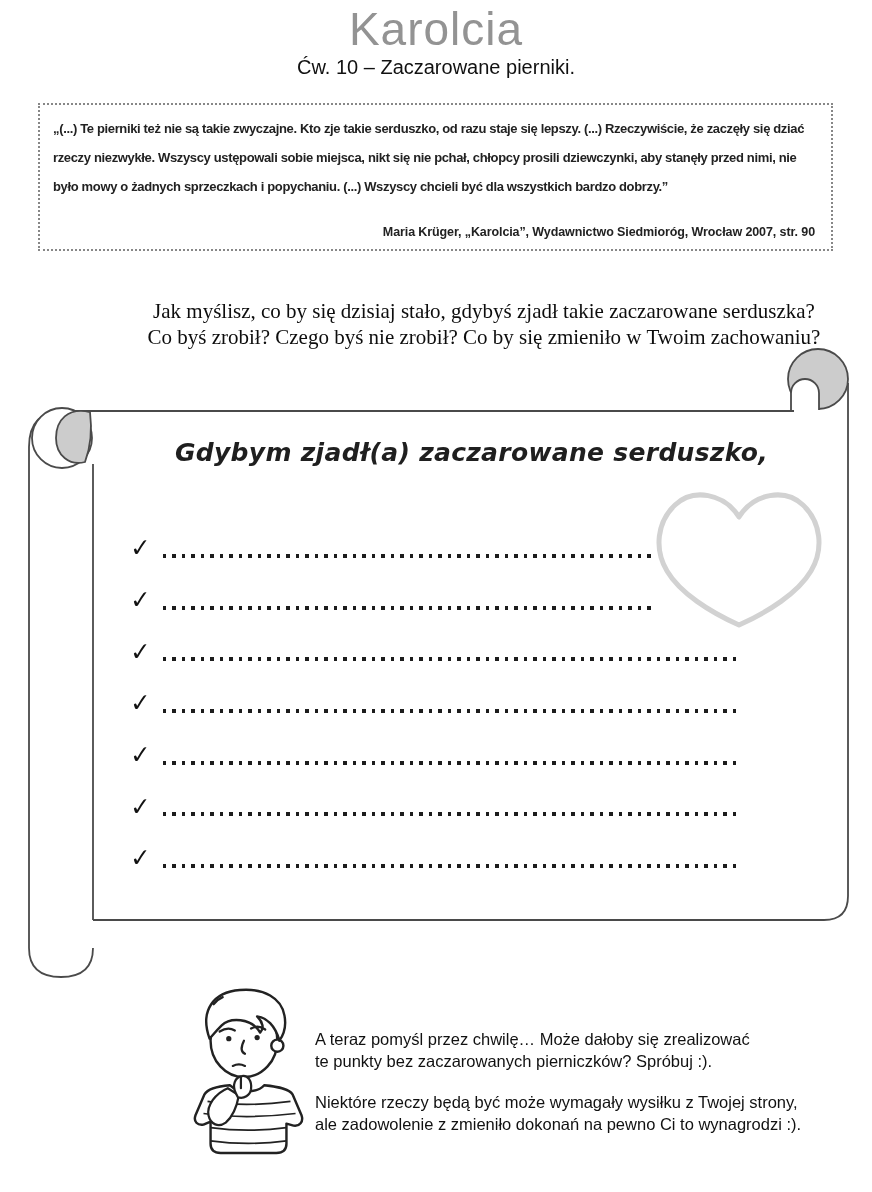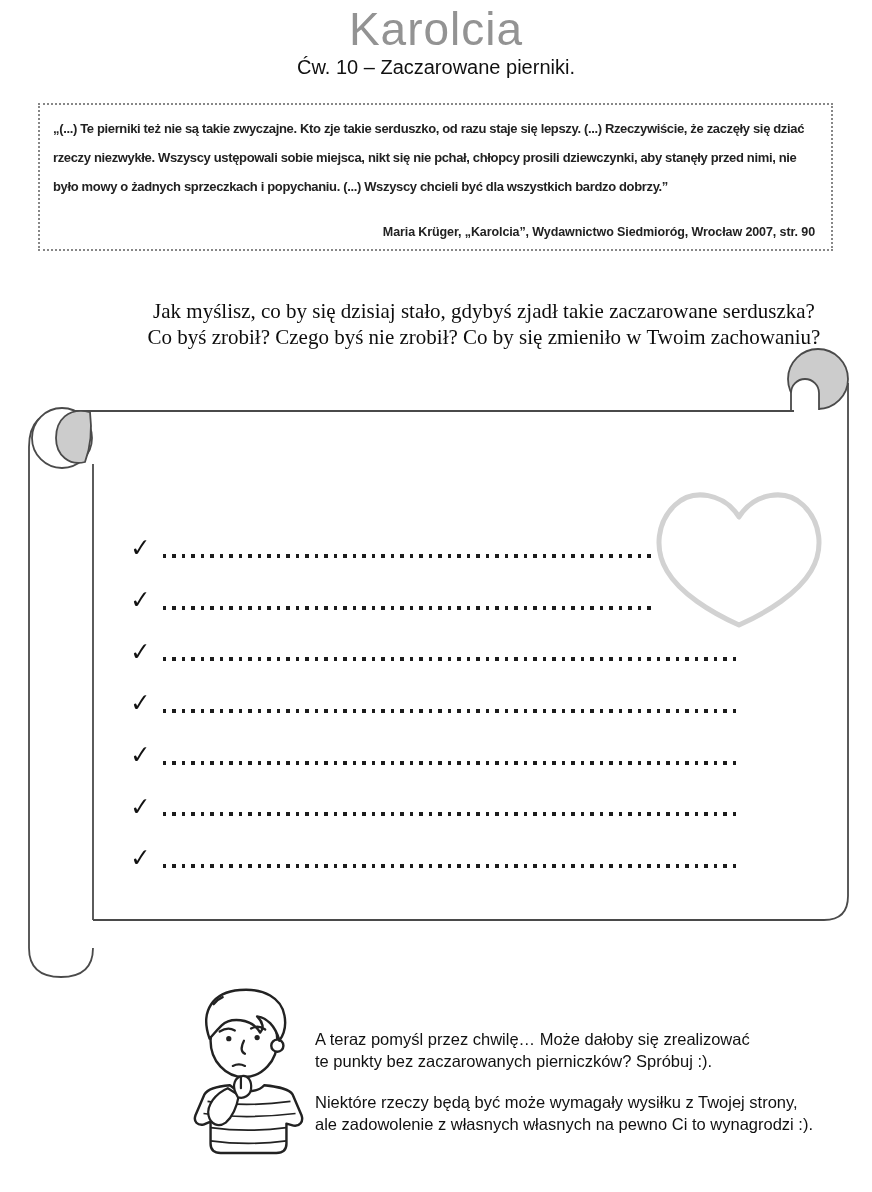--- a/index.html
+++ b/index.html
@@ -75,20 +75,21 @@
     <div class="quote-text">„(...) Te pierniki też nie są takie zwyczajne. Kto zje takie serduszko, od razu staje się lepszy. (...) Rzeczywiście, że zaczęły się dziać rzeczy niezwykłe.  Wszyscy ustępowali sobie miejsca, nikt się nie pchał, chłopcy prosili dziewczynki, aby stanęły przed nimi, nie było mowy o żadnych sprzeczkach i popychaniu. (...) Wszyscy chcieli być dla wszystkich bardzo dobrzy.”</div>
     <div class="attribution">Maria Krüger, „Karolcia”, Wydawnictwo Siedmioróg, Wrocław 2007, str. 90</div>
   </div>
 
   <div class="abs prompt">
     <div>Jak myślisz, co by się dzisiaj stało, gdybyś zjadł takie zaczarowane serduszka?</div>
     <div>Co byś zrobił? Czego byś nie zrobił? Co by się zmieniło w Twoim zachowaniu?</div>
   </div>
 
   <div class="abs scroll-heading">
+    <div>Gdybym zjadł(a) zaczarowane serduszko,</div>
   </div>
 
   <div class="abs answers">
       <div class="check-row">
         <span class="check">✓</span>
         <div class="dots short"></div>
       </div>
       <div class="check-row">
         <span class="check">✓</span>
         <div class="dots short"></div>
@@ -157,17 +158,17 @@
     </g>
   </svg>
 
   <div class="abs footer">
     <div class="para">
       <div>A teraz pomyśl przez chwilę… Może dałoby się zrealizować</div>
       <div>te punkty bez zaczarowanych pierniczków? Spróbuj :).</div>
     </div>
     <div class="para">
       <div>Niektóre rzeczy będą być może wymagały wysiłku z Twojej strony,</div>
-      <div>ale zadowolenie z własnych własnych na pewno Ci to wynagrodzi :).</div>
+      <div>ale zadowolenie z zmieniło dokonań na pewno Ci to wynagrodzi :).</div>
     </div>
   </div>
 
 </div>
 
 </body></html>

